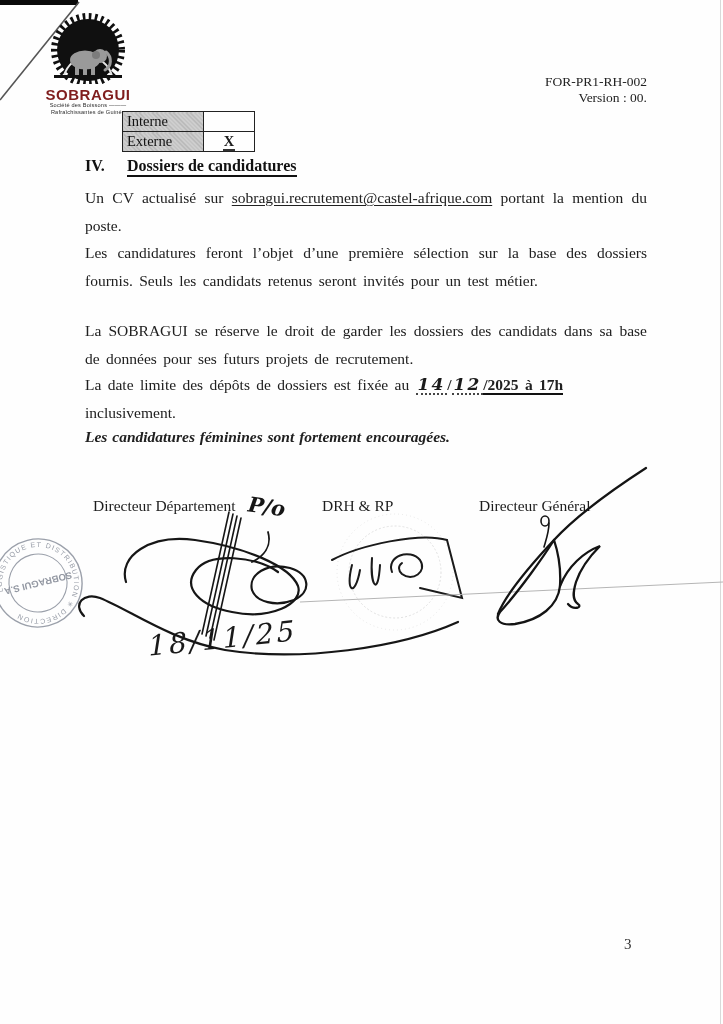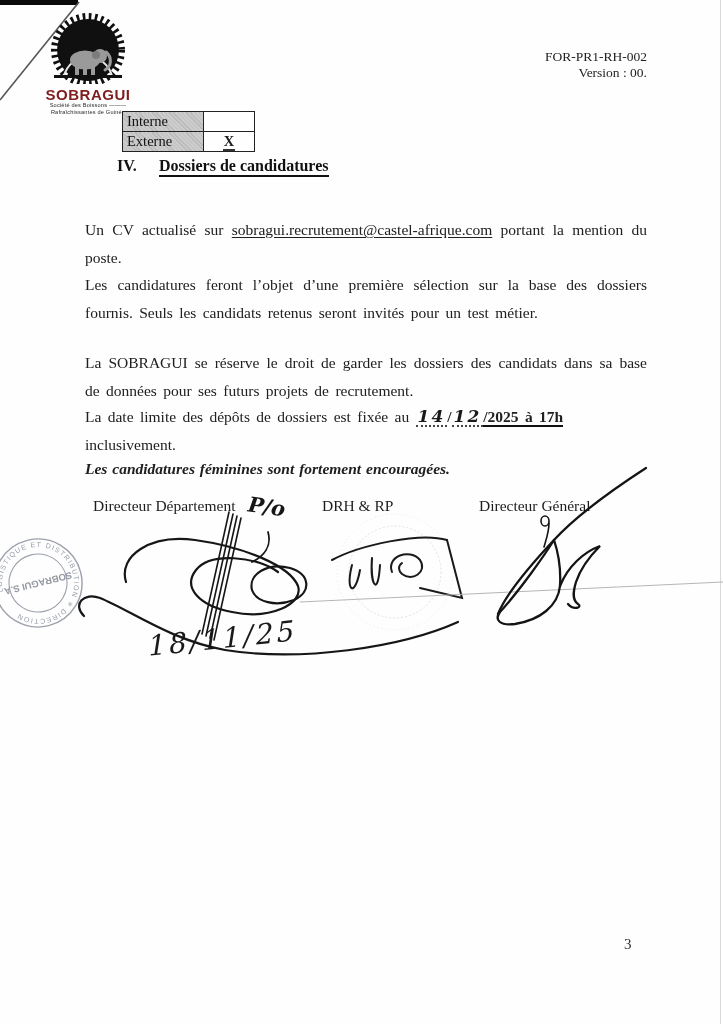--- a/index.html
+++ b/index.html
@@ -10,44 +10,44 @@
   }
   
   .scan-top-strip{position:absolute;left:0;top:0;width:78px;height:5px;background:#0a0a0a;}
   .scan-diagonal{position:absolute;left:0;top:0;width:140px;height:120px;pointer-events:none;}
   .scan-right-line{position:absolute;right:2px;top:0;width:1px;height:1024px;background:#cfcfcf;opacity:.8;}
   
   .logo{position:absolute;left:26px;top:12px;width:124px;text-align:center;}
   .logo .brand{font-family:"Liberation Sans",sans-serif;font-weight:800;font-size:15px;letter-spacing:.5px;color:#7f1d1d;line-height:14px;}
   .logo .tagline{font-family:"Liberation Sans",sans-serif;font-size:5.6px;color:#2a2a2a;line-height:6.5px;letter-spacing:.2px;}
   
-  .form-meta{position:absolute;right:76px;top:49px;text-align:right;font-size:13.5px;line-height:16px;color:#222;}
+  .form-meta{position:absolute;right:76px;top:74px;text-align:right;font-size:13.5px;line-height:16px;color:#222;}
   
   .doc-title{
     position:absolute;left:277px;top:90px;font-size:17.5px;font-weight:bold;
     letter-spacing:.4px;border-bottom:2.5px solid #111;padding-bottom:1px;color:#111;
   }
   
   .type-table{position:absolute;left:122px;top:111px;border-collapse:collapse;}
   .type-table td{border:1.6px solid #222;font-size:14.5px;padding:0 4px;height:19px;}
   .type-table .lbl{
     width:72px;background:#c9c9c9;
     background-image:repeating-linear-gradient(45deg,rgba(0,0,0,.10) 0 1px,rgba(255,255,255,.12) 1px 3px);
     color:#111;
   }
   .type-table .val{width:42px;text-align:center;font-weight:bold;}
   .type-table .val .xmark{border-bottom:2px solid #333;padding:0 1px;}
   
-  .section-head{position:absolute;left:85px;top:157px;font-size:16px;font-weight:bold;color:#111;margin-left:32px;}
+  .section-head{position:absolute;left:85px;top:157px;font-size:16px;font-weight:bold;color:#111;}
   .section-head .num{display:inline-block;width:42px;}
   .section-head .txt{border-bottom:2px solid #111;padding-bottom:1px;}
   
   .para{
     position:absolute;left:85px;width:562px;text-align:justify;
-    font-size:15.5px;line-height:27.8px;word-spacing:2.5px;color:#202020;margin-top:32px;
+    font-size:15.5px;line-height:27.8px;word-spacing:2.5px;color:#202020;
   }
   .para.em{font-style:italic;font-weight:bold;word-spacing:1px;}
   .email{text-decoration:underline;text-underline-offset:2px;}
   .hw{font-family:"DejaVu Serif",serif;font-style:italic;font-weight:bold;font-size:17px;letter-spacing:2px;color:#1a1a1a;}
   .dotted{border-bottom:2px dotted #444;padding:0 2px;}
   .bold-ul{font-weight:bold;border-bottom:2px solid #111;padding-bottom:0px;}
   .boldsep{font-weight:bold;}
   
   .sig-label{position:absolute;font-size:15.5px;color:#1c1c1c;white-space:nowrap;}
   .hw-po{

